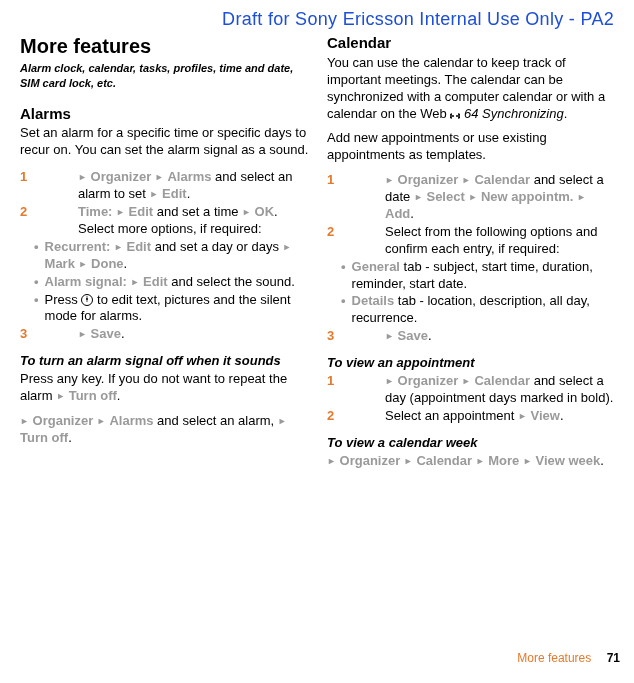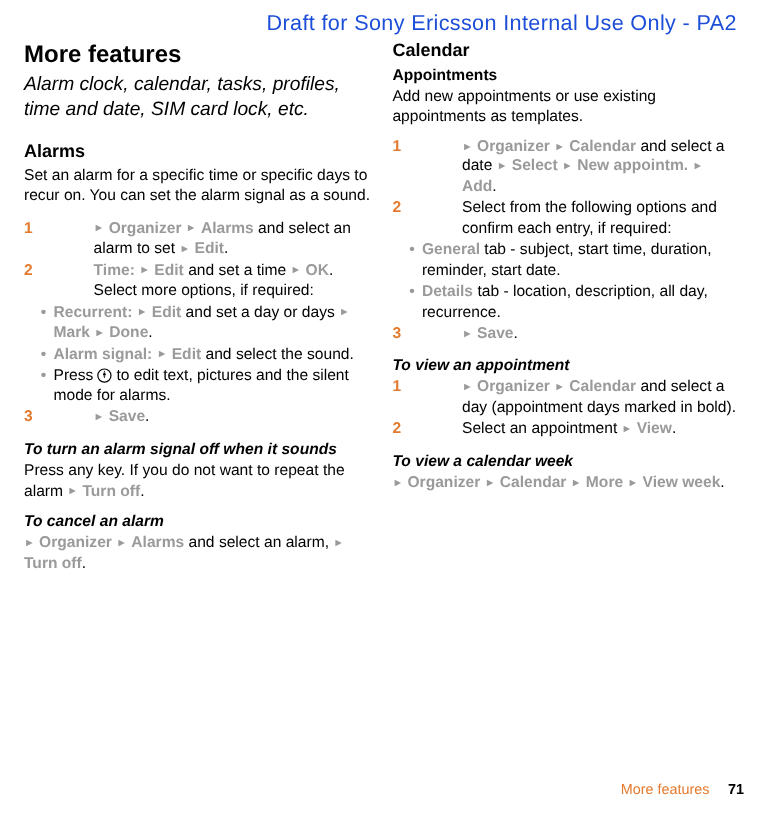--- a/index.html
+++ b/index.html
@@ -31,22 +31,23 @@
     flex: 1;
     min-width: 0;
   }
   h1.section {
     font-size: 20px;
     font-weight: bold;
     margin-bottom: 2px;
   }
   .section-sub {
     font-style: italic;
-    font-size: 16px;
+    font-size: 11px;
     margin-bottom: 14px;
+    font-weight: bold;
   }
   h2.subsection {
     font-size: 15px;
     font-weight: bold;
     margin-top: 4px;
     margin-bottom: 2px;
   }
   .body-text {
     font-size: 13px;
     margin-bottom: 10px;
@@ -178,28 +179,29 @@
     </div>
 
     <div class="step-row" style="margin-bottom:10px;">
       <span class="step-num">3</span>
       <span class="step-txt"><span class="arrow">►</span> <span class="softkey">Save</span>.</span>
     </div>
 
     <div class="proc-title">To turn an alarm signal off when it sounds</div>
     <div class="para"><span>Press any key. If you do not want to repeat the alarm </span><span class="arrow">►</span> <span class="softkey">Turn off</span>.</div>
 
-    <div class="proc-title">To cancel an alarm</div>
     <div class="para"><span class="arrow">►</span> <span class="softkey">Organizer</span> <span class="arrow">►</span> <span class="softkey">Alarms</span><span> and select an alarm, </span><span class="arrow">►</span> <span class="softkey">Turn off</span>.</div>
   </div>
 
   <div class="col">
     <h2 class="subsection" style="margin-top:0;">Calendar</h2>
-
-    <div class="bold-inline">Appointments</div>
+    <div class="para"><span>You can use the calendar to keep track of important meetings. The calendar can be synchronized with a computer calendar or with a calendar on the Web </span><span class="icon-link"><svg viewBox="0 0 10 10" width="10" height="10">
+            <path d="M1 5 L4 5 M6 5 L9 5 M2 3 A2 2 0 0 0 2 7 M8 3 A2 2 0 0 1 8 7" stroke="#000" stroke-width="1.3" fill="none"></path>
+          </svg></span> <span style="font-style:italic;">64 Synchronizing</span>.</div>
+
     <div class="para">Add new appointments or use existing appointments as templates.</div>
 
     <div class="step-row">
       <span class="step-num">1</span>
       <span class="step-txt"><span class="arrow">►</span> <span class="softkey">Organizer</span> <span class="arrow">►</span> <span class="softkey">Calendar</span><span> and select a date </span><span class="arrow">►</span> <span class="softkey">Select</span> <span class="arrow">►</span> <span class="softkey">New appointm.</span> <span class="arrow">►</span> <span class="softkey">Add</span>.</span>
     </div>
     <div class="step-row">
       <span class="step-num">2</span>
       <span class="step-txt">Select from the following options and confirm each entry, if required:</span>
     </div>

